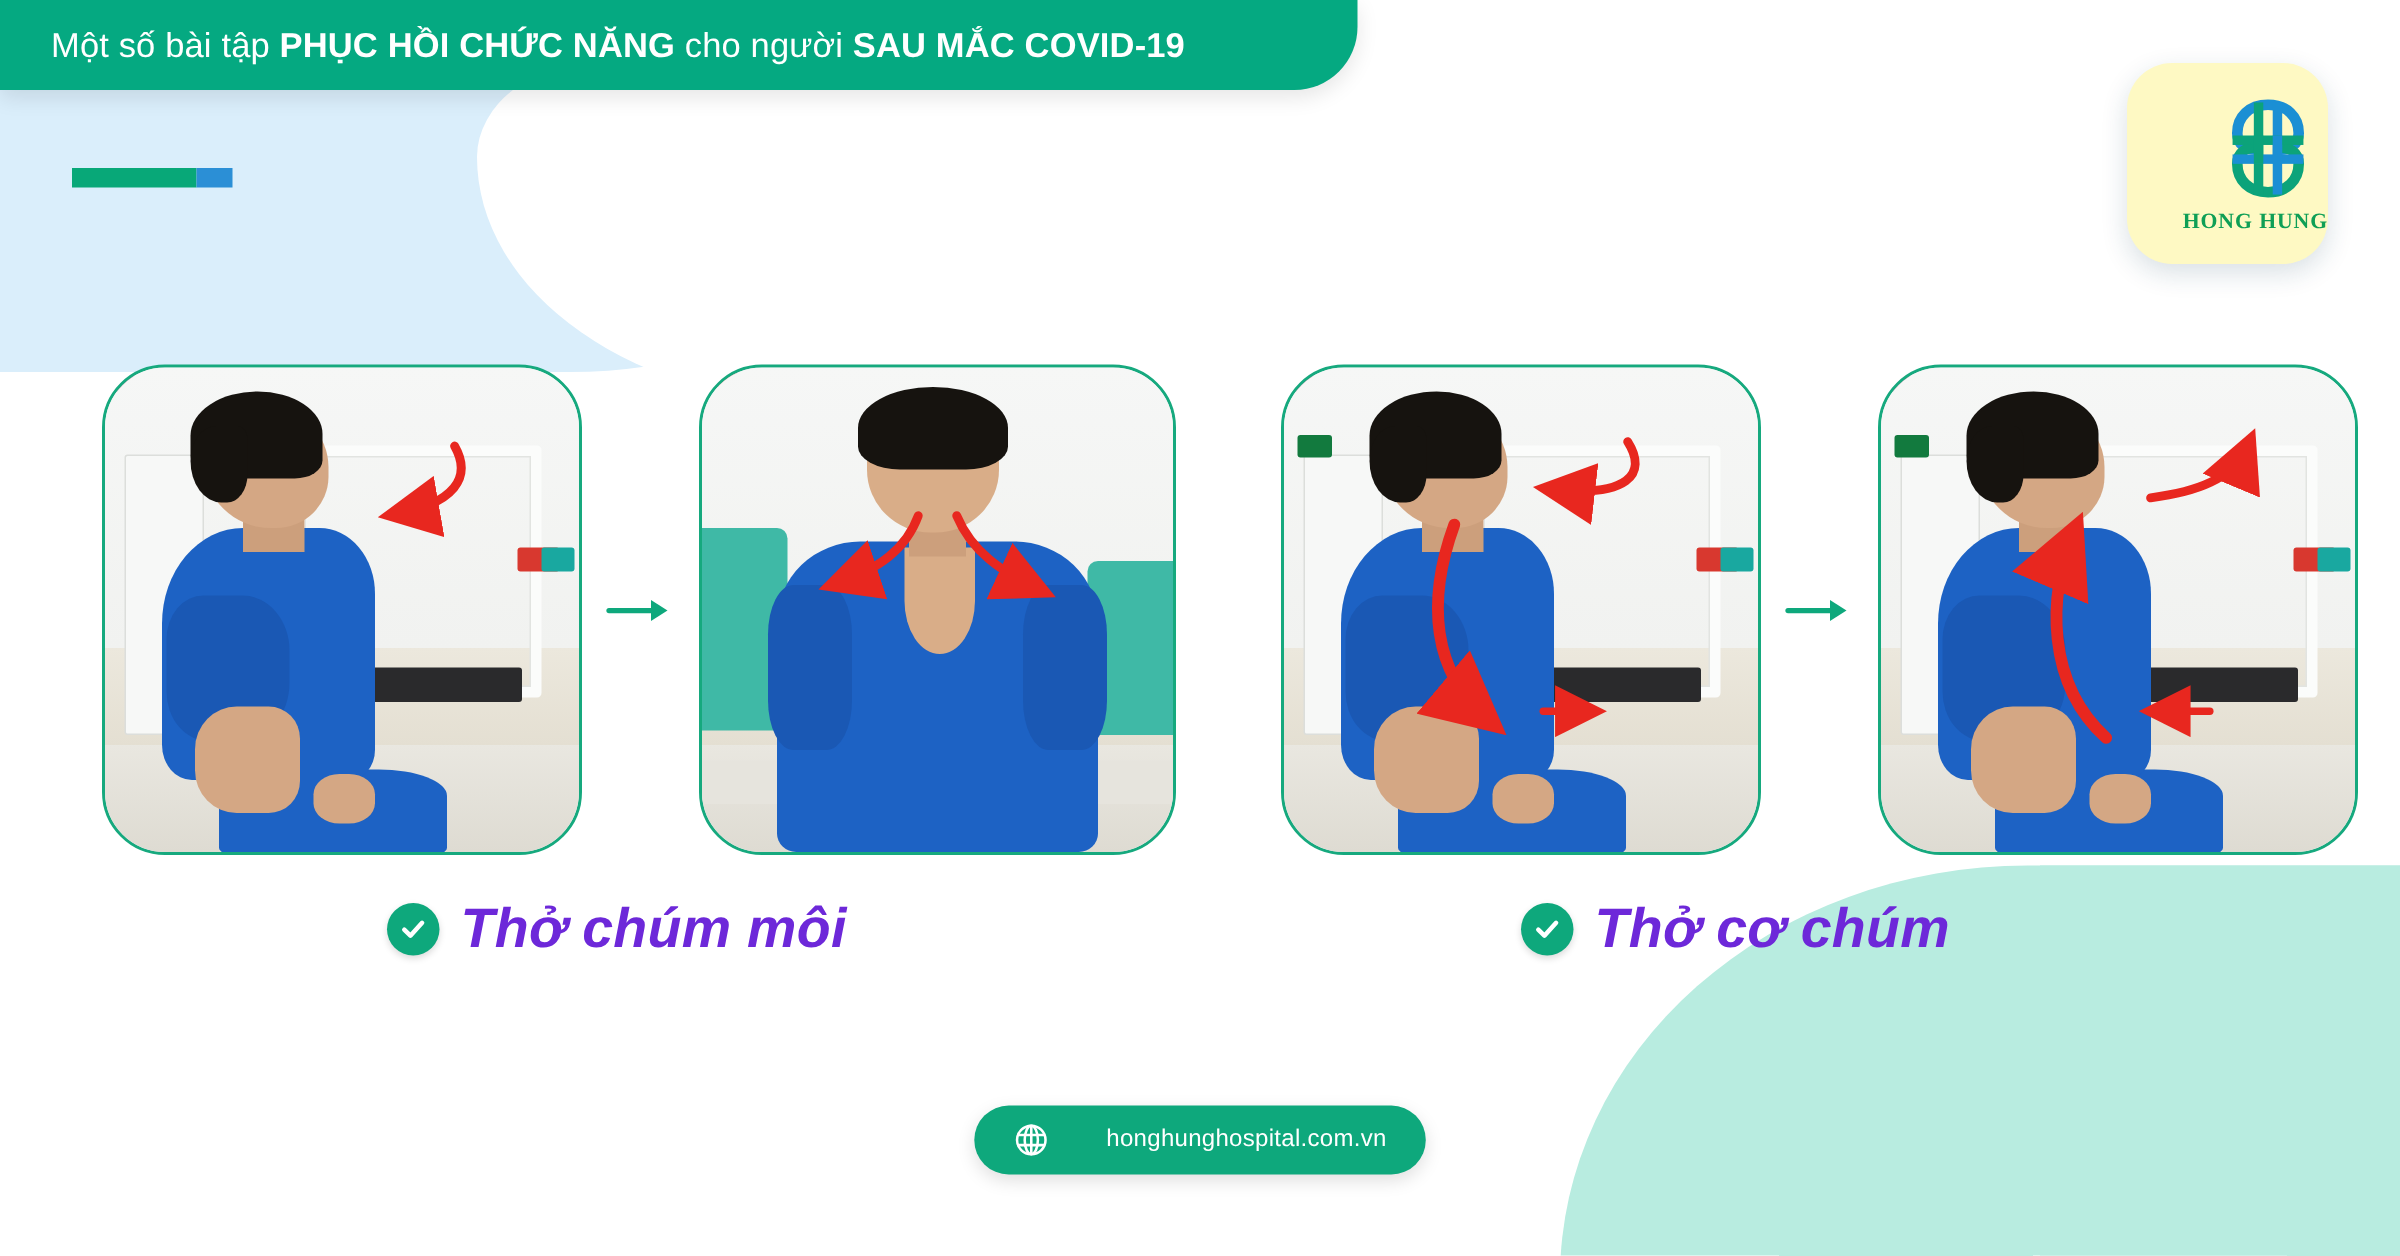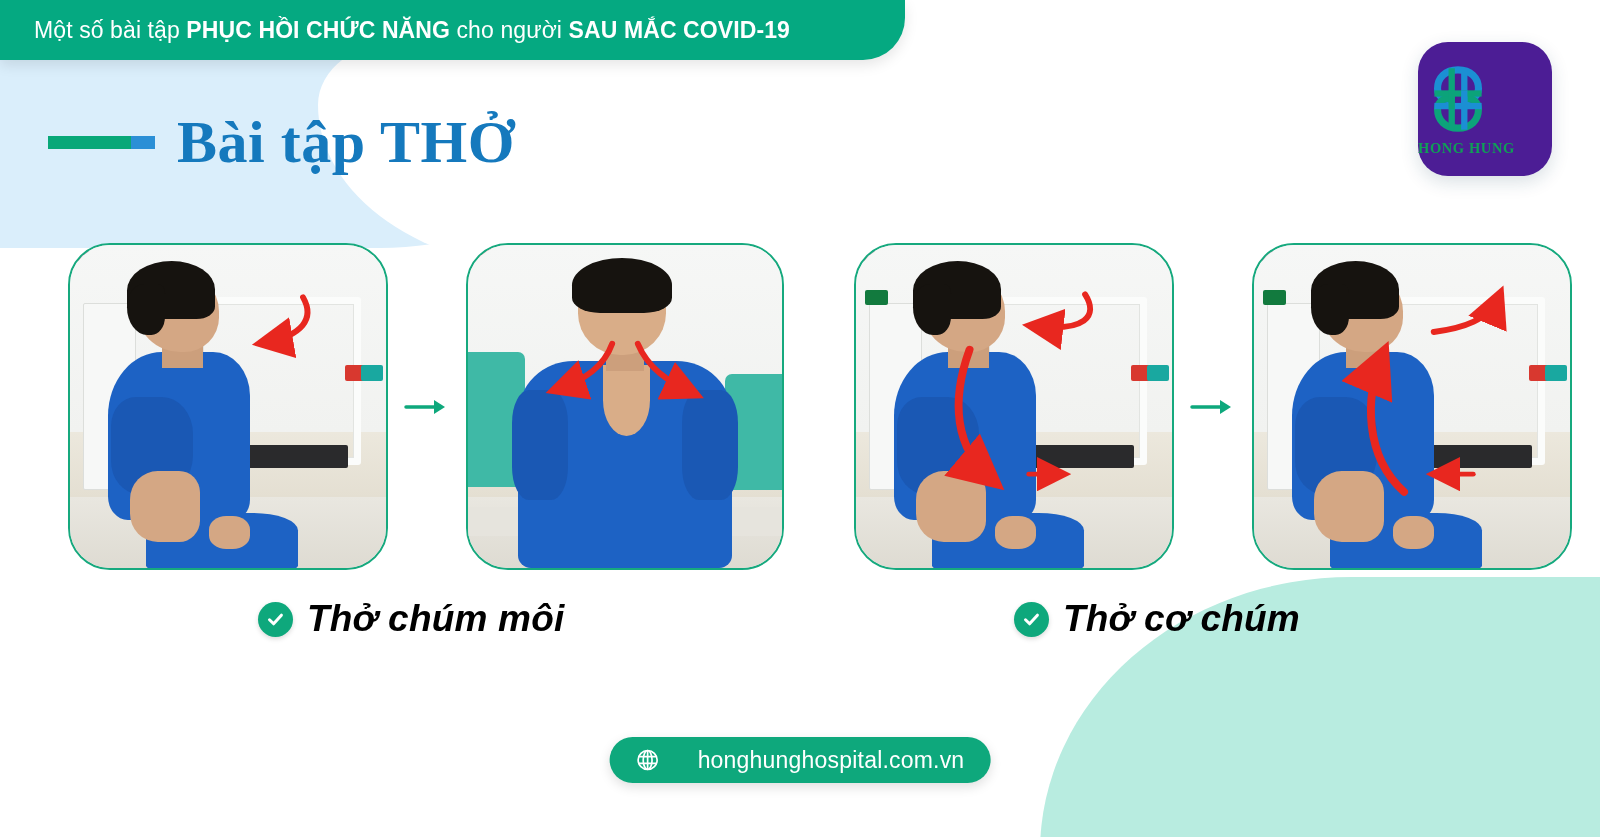--- a/index.html
+++ b/index.html
@@ -61,25 +61,25 @@
     letter-spacing:.1px;
     padding-left:34px;
     white-space:nowrap;
   }
   .banner-text b { font-weight:bold; }
 
   
   .logo-card {
     position:absolute; right:48px; top:42px; z-index:6;
     width:134px; height:134px;
-    background:#4c1d95;
+    background:#fef9c3;
     border-radius:30px;
     box-shadow:0 6px 18px rgba(20,60,90,.16);
     display:flex; flex-direction:column;
-    align-items:flex-start; justify-content:center;
+    align-items:flex-end; justify-content:center;
     gap:4px;
   }
   .logo-mark { width:80px; height:74px; }
   .logo-word {
     font-size:14.5px; font-weight:bold; letter-spacing:.6px;
     color:#0f9f56;
     font-family:"Liberation Serif", serif;
   }
 
   
@@ -206,33 +206,33 @@
   .caption.c1 { left:258px; }
   .caption.c2 { left:1014px; }
   .check {
     width:35px; height:35px; border-radius:50%;
     background:#0ea87c; display:flex; align-items:center; justify-content:center;
     box-shadow:0 2px 5px rgba(0,0,0,.15);
     flex:none;
   }
   .caption-text {
     font-size:37px; font-style:italic; font-weight:bold;
-    color:#000000; white-space:nowrap; letter-spacing:.2px;
+    color:#6d28d9; white-space:nowrap; letter-spacing:.2px;
   }
 
   
   .footer-pill {
     position:absolute; left:50%; transform:translateX(-50%);
     top:737px; z-index:6;
     height:46px; padding:0 26px;
     background:#0ea87c; border-radius:23px;
     display:flex; align-items:center; gap:14px;
     box-shadow:0 4px 12px rgba(0,0,0,.13);
   }
-  .footer-url { color:#fff; font-size:23px; letter-spacing:.2px; white-space:nowrap;margin-left:24px; }
+  .footer-url { color:#fff; font-size:16px; letter-spacing:.2px; white-space:nowrap;margin-left:24px; }
 </style>
 </head>
 <body>
 
 <div class="bg-layer">
   <div class="blob-blue"></div>
   <div class="blob-blue2"></div>
   <div class="swoosh-white"></div>
   <div class="blob-mint"></div>
   <div class="blob-mint-tail"></div>
@@ -260,21 +260,20 @@
     <rect x="54" y="36" width="8" height="24" fill="#1b8fd4"></rect>
   </svg>
   <div class="logo-word">HONG HUNG</div>
 </div>
 
 <div class="title-row">
   <div class="title-bar">
     <div class="seg-green"></div>
     <div class="seg-blue"></div>
   </div>
-  <div class="section-title">Bài tập THỞ</div>
 </div>
 
 <div class="strip">
 
   <div class="group g1">
 
     <div class="photo">
       <div class="scene side">
         <div class="wall-top"></div>
         <div class="wall-tile"></div>

